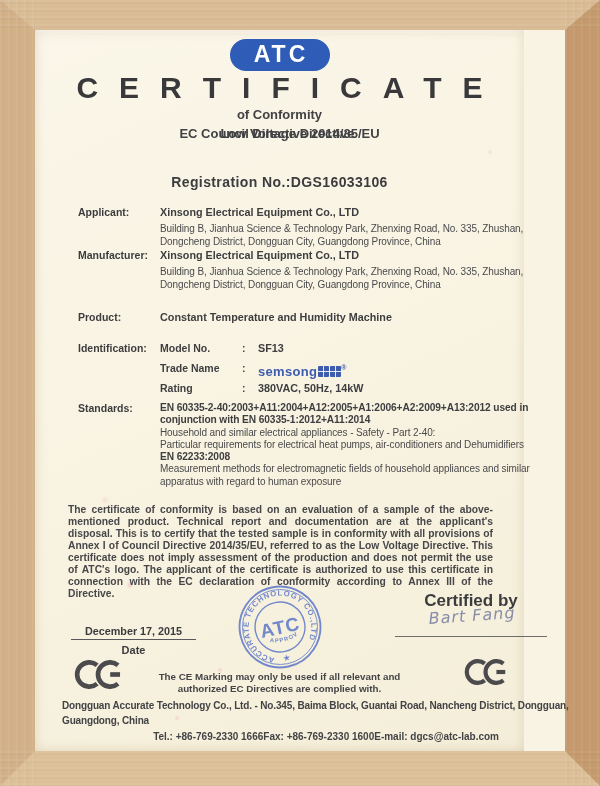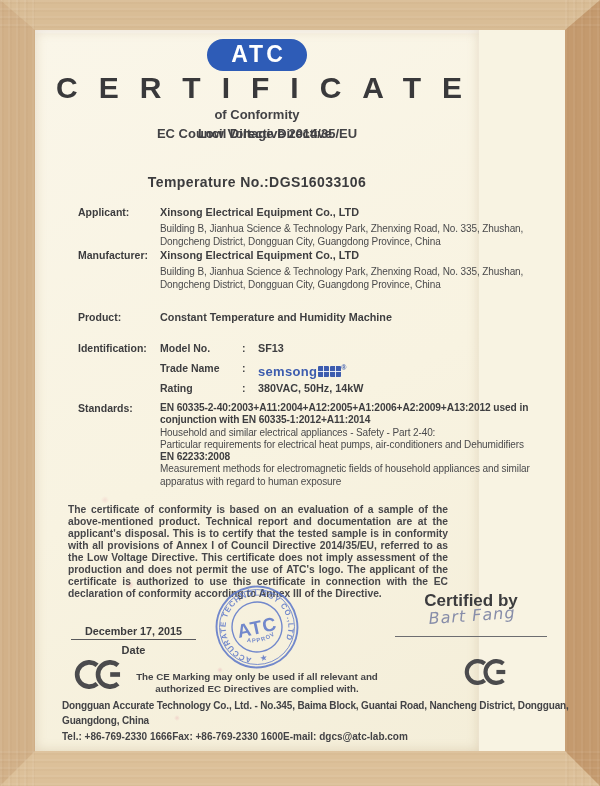--- a/index.html
+++ b/index.html
@@ -14,21 +14,21 @@
   }
   .grain { position:absolute; pointer-events:none; opacity:.5; }
   .grain-h { background:repeating-linear-gradient(180deg, rgba(255,255,255,.10) 0 2px, rgba(146,104,62,.08) 2px 4px, rgba(0,0,0,0) 4px 8px); }
   .grain-v { background:repeating-linear-gradient(90deg, rgba(255,255,255,.10) 0 2px, rgba(146,104,62,.08) 2px 4px, rgba(0,0,0,0) 4px 8px); }
   .grain-top    { left:-35px; top:-30px;  width:600px; height:30px; }
   .grain-bottom { left:-35px; top:721px;  width:600px; height:35px; }
   .grain-left   { left:-35px; top:-30px;  width:35px;  height:786px; }
   .grain-right  { left:530px; top:-30px;  width:35px;  height:786px; }
 
   .paper {
-    position:relative; width:444px; height:721px;
+    position:relative; width:489px; height:721px;
     color:#454547;
     background:
       radial-gradient(circle 3px at 95px 555px,  rgba(226,128,150,.30), rgba(226,128,150,0) 4px),
       radial-gradient(circle 2px at 185px 640px, rgba(226,128,150,.28), rgba(226,128,150,0) 3px),
       radial-gradient(circle 2px at 142px 688px, rgba(226,128,150,.25), rgba(226,128,150,0) 3px),
       radial-gradient(circle 2px at 455px 122px, rgba(226,128,150,.20), rgba(226,128,150,0) 3px),
       radial-gradient(circle 2px at 512px 424px, rgba(226,128,150,.22), rgba(226,128,150,0) 3px),
       radial-gradient(circle 3px at 70px 470px,  rgba(226,128,150,.18), rgba(226,128,150,0) 4px),
       linear-gradient(155deg, #faf6e9 0%, #f8f3e1 55%, #f4eed9 100%);
     box-shadow: inset 0 0 12px rgba(150,110,60,.22), inset 0 3px 2px rgba(255,255,255,.6);
@@ -83,42 +83,42 @@
   .datetxt  { top:595px; left:40px;  width:117px; text-align:center; font-size:10.8px; font-weight:bold; color:#3c3c3e; }
   .dateline { top:609px; left:36px;  width:125px; border-top:1.4px solid #58585b; }
   .datelbl  { top:614px; left:40px;  width:117px; text-align:center; font-size:11px; font-weight:bold; color:#3c3c3e; }
   .ce-left  { top:630px; left:39px; }
   .ce-right { top:629px; left:429px; }
   .notice { top:641px; left:0; width:100%; text-align:center; font-size:9.8px; font-weight:bold;
             line-height:11.5px; color:#454548; }
   .issuer { top:668px; left:27px; font-size:10px; font-weight:bold; line-height:15px;
             letter-spacing:-.15px; color:#434346; }
   .issuer div { white-space:nowrap; }
-  .contact { top:701px; left:27px; right:25px; display:flex; justify-content:flex-start;
+  .contact { top:701px; left:27px; right:25px; display:flex; justify-content:flex-end;
              font-size:10px; font-weight:bold; color:#434346; }
 </style>
 </head>
 <body>
 
 <div class="cert">
   <div class="grain grain-h grain-top"></div>
   <div class="grain grain-h grain-bottom"></div>
   <div class="grain grain-v grain-left"></div>
   <div class="grain grain-v grain-right"></div>
 
   <div class="paper">
 
     <div class="abs pill">
       <span>ATC</span>
     </div>
     <div class="abs ctr title">CERTIFICATE</div>
     <div class="abs ctr h-sub" style="top:77px;">of Conformity</div>
     <div class="abs ctr h-sub" style="top:96px;">EC Council Directive 2014/35/EU</div>
     <div class="abs ctr h-sub" style="top:96px;padding-left:16px;">Low Voltage Directive</div>
-    <div class="abs ctr reg">Temperature No.:DGS16033106</div>
+    <div class="abs ctr reg">Registration No.:DGS16033106</div>
 
     <div class="abs frow" style="top:176px;">
       <div class="flabel">Applicant:</div>
       <div class="fval">
         <div class="cname">Xinsong Electrical Equipment Co., LTD</div>
         <div class="addr">
           <div>Building B, Jianhua Science &amp; Technology Park, Zhenxing Road, No. 335, Zhushan,</div>
           <div>Dongcheng District, Dongguan City, Guangdong Province, China</div>
         </div>
       </div>

